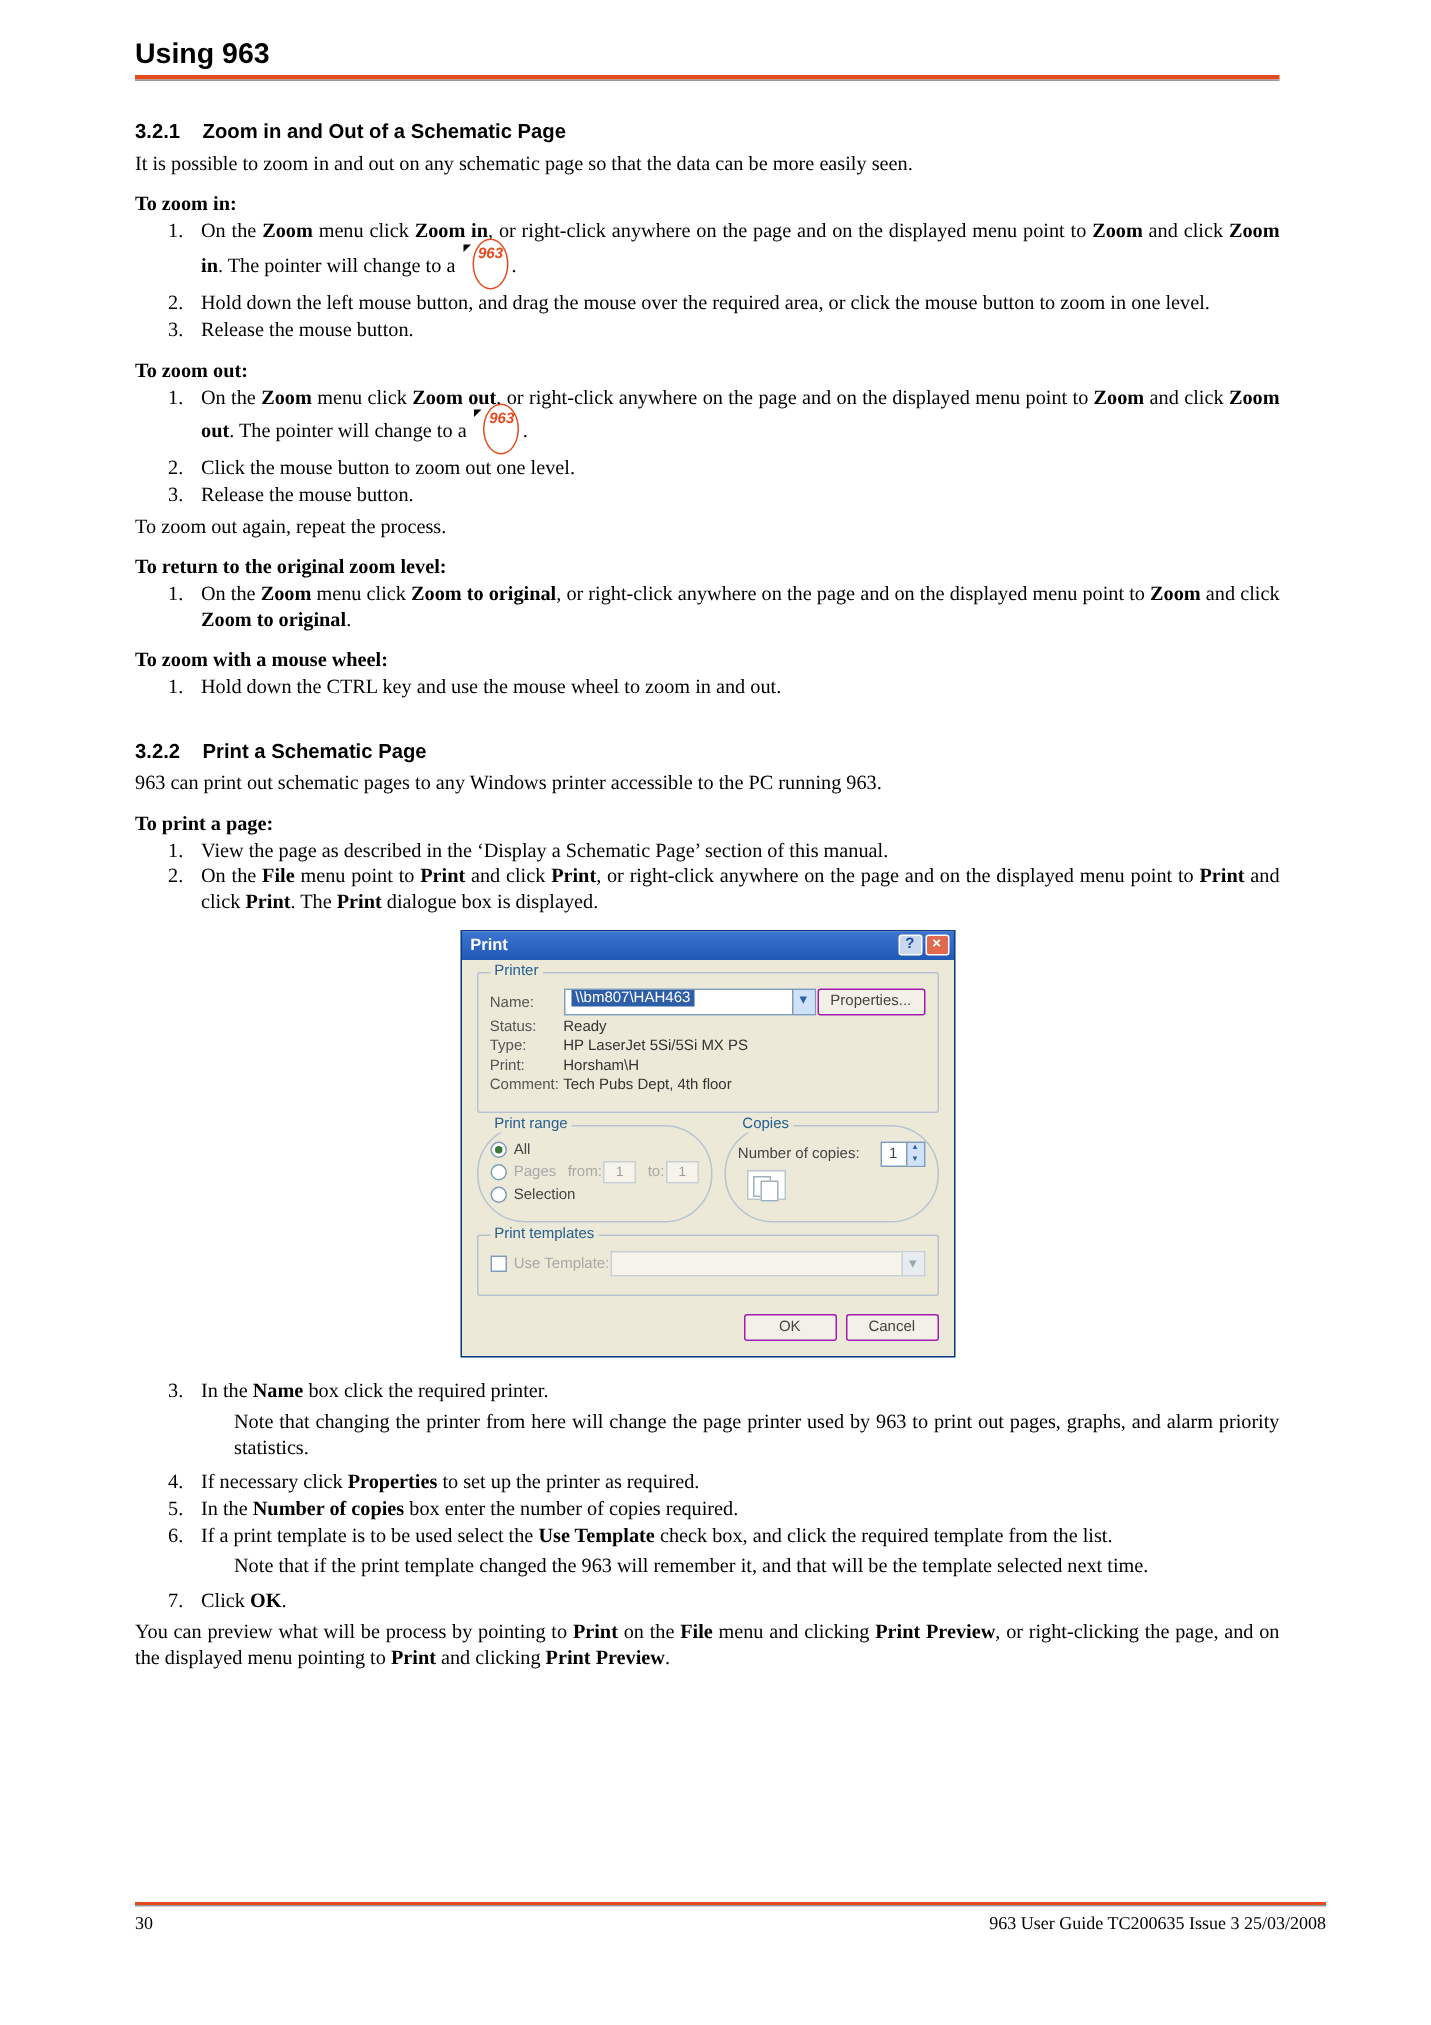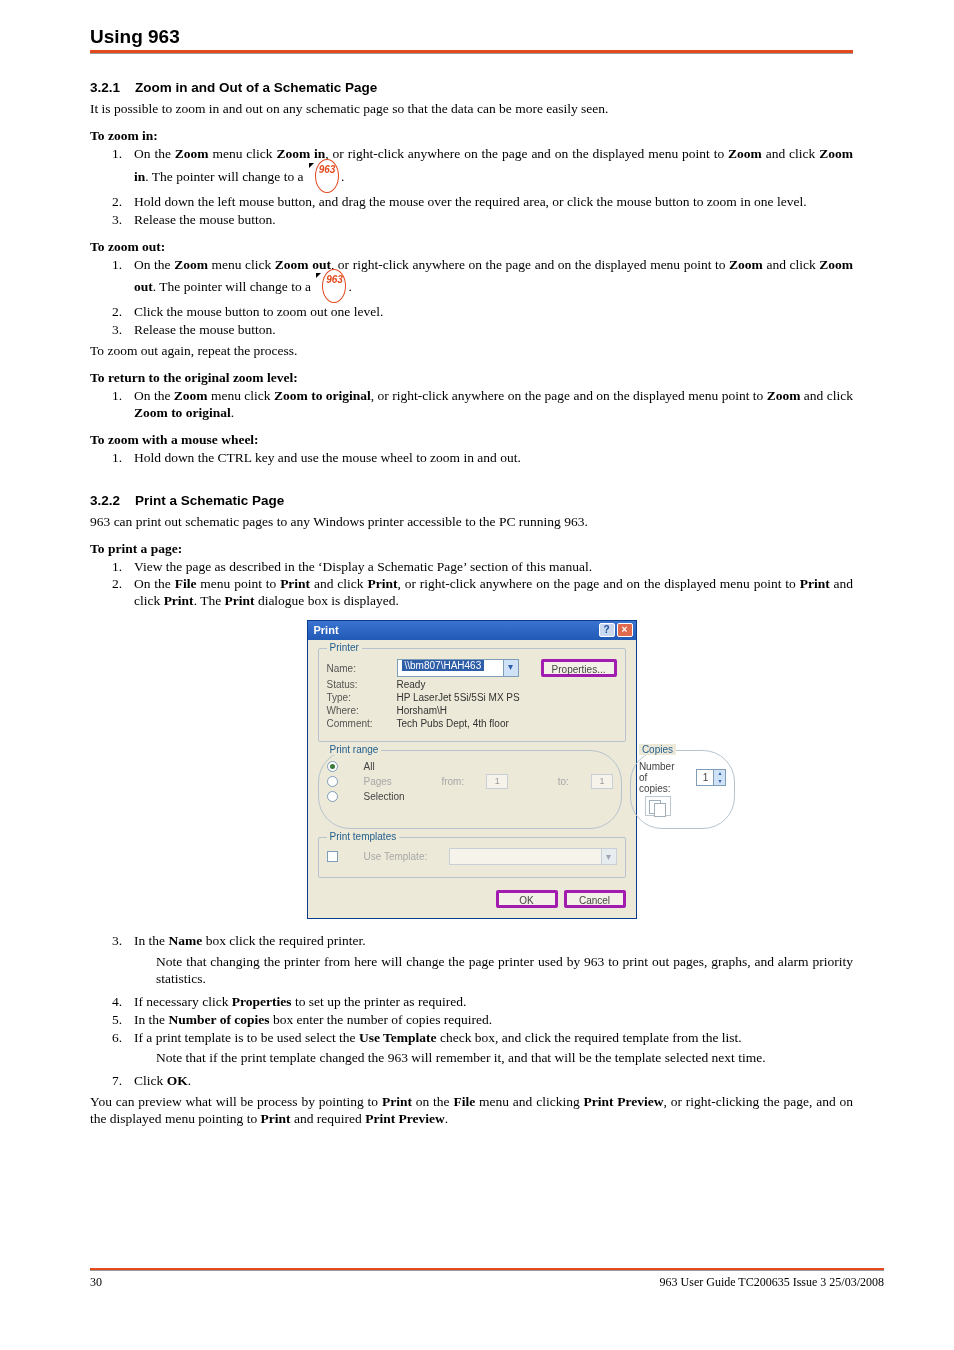--- a/index.html
+++ b/index.html
@@ -21,27 +21,27 @@
   .icon963 .circ { position: absolute; right: 0; bottom: 0; width: 24px; height: 34px; border: 1.5px solid #e34b1f; border-radius: 50%; background: #fff; font: italic bold 10px Arial; color: #e34b1f; text-align: center; line-height: 19px; }
   .dialog-wrap { display: flex; justify-content: center; margin: 10px 0 14px 0; }
   .dialog { width: 330px; font-family: Tahoma, Arial, sans-serif; font-size: 10px; color: #444; border: 1px solid #0a3a8a; background: #ece9d8; }
   .dlg-titlebar { display: flex; align-items: center; justify-content: space-between; background: linear-gradient(#3b73d1,#215ab5); color: #fff; padding: 2px 3px 3px 6px; font-weight: bold; font-size: 11px; }
   .dlg-titlebar .btns { display: flex; gap: 2px; }
   .dlg-titlebar .wbtn { width: 16px; height: 14px; border: 1px solid #fff; background: #c9d8ef; color: #1b4fa3; font-weight: bold; font-size: 10px; line-height: 12px; text-align: center; border-radius: 2px; }
   .dlg-titlebar .wbtn.close { background: #e06a4e; color: #fff; }
   .dlg-body { padding: 8px 10px 10px 10px; }
   .grp { border: 1px solid #b7c4cf; border-radius: 2px; padding: 8px 8px 10px 8px; margin-bottom: 8px; position: relative; }
   .grp > .legend { position: absolute; top: -7px; left: 8px; background: #ece9d8; padding: 0 3px; color: #26608f; font-size: 10px; }
-  .row { display: flex; align-items: center; gap: 22px; margin: 2px 0; }
+  .row { display: flex; align-items: center; gap: 1px; margin: 2px 0; }
   .lbl { width: 48px; color: #555; }
   .val { color: #333; }
   .sel { flex: 1; height: 18px; border: 1px solid #7e9db9; background: #fff; display: flex; align-items: flex-start; justify-content: space-between; padding: 0 0 0 4px; }
   .sel .selhl { background: #2f5ea8; color: #fff; padding: 0 3px; }
   .sel .dd { width: 15px; height: 16px; background: #cfe2f8; border-left: 1px solid #7e9db9; text-align: center; line-height: 14px; color: #2f5ea8; }
-  .btn { height: 18px; border: 3px solid #a21caf; background: #f3f1e7; padding: 0 8px; text-align: center; line-height: 16px; border-radius: 2px; }
+  .btn { height: 18px; border: 1px solid #a21caf; background: #f3f1e7; padding: 0 8px; text-align: center; line-height: 16px; border-radius: 2px; }
   .two-col { display: flex; gap: 8px; }
   .two-col .grp { flex: 1; border-radius: 32px; }
   .radio, .check { width: 11px; height: 11px; border: 1px solid #7e9db9; background: #fff; display: inline-block; vertical-align: middle; margin-right: 4px; }
   .radio { border-radius: 50%; position: relative; }
   .radio.on::after { content: ""; position: absolute; left: 2px; top: 2px; width: 5px; height: 5px; background: #3a7a38; border-radius: 50%; }
   .tiny-input { width: 22px; height: 15px; border: 1px solid #c7cfd7; background: #f5f3ea; display: inline-block; vertical-align: middle; font-size: 9px; text-align: center; line-height: 13px; color: #999; }
   .disabled { color: #a8a8a8; }
   .spin { width: 30px; height: 17px; border: 1px solid #7e9db9; background: #fff; display: inline-flex; }
   .spin .sv { flex: 1; text-align: center; line-height: 15px; }
   .spin .ud { width: 12px; display: flex; flex-direction: column; }
@@ -175,21 +175,21 @@
           </div>
           <div class="row">
               <span class="lbl">Status:</span>
               <span class="val">Ready</span>
             </div>
           <div class="row">
               <span class="lbl">Type:</span>
               <span class="val">HP LaserJet 5Si/5Si MX PS</span>
             </div>
           <div class="row">
-              <span class="lbl">Where:</span>
+              <span class="lbl">Print:</span>
               <span class="val">Horsham\H</span>
             </div>
           <div class="row">
               <span class="lbl">Comment:</span>
               <span class="val">Tech Pubs Dept, 4th floor</span>
             </div>
         </div>
         <div class="two-col">
           <div class="grp">
             <span class="legend">Print range</span>
@@ -263,21 +263,21 @@
   <p class="body italic" style="margin-left:66px">Note that if the print template changed the 963 will remember it, and that will be the template selected next time.</p>
 
   <ol class="num">
     <li>
         <span class="n">7.</span>
         <span class="t"><span>Click </span><b>OK</b><span>.</span></span>
       </li>
   </ol>
 
   <p class="body">
-    <span>You can preview what will be process by pointing to </span><b>Print</b><span> on the </span><b>File</b><span> menu and clicking </span><b>Print Preview</b><span>, or right-clicking the page, and on the displayed menu pointing to </span><b>Print</b><span> and required </span><b>Print Preview</b><span>.</span>
+    <span>You can preview what will be process by pointing to </span><b>Print</b><span> on the </span><b>File</b><span> menu and clicking </span><b>Print Preview</b><span>, or right-clicking the page, and on the displayed menu pointing to </span><b>Print</b><span> and clicking </span><b>Print Preview</b><span>.</span>
   </p>
 
   <div class="footer">
     <div class="foot-rule1"></div>
     <div class="foot-rule2"></div>
     <div class="foot-row">
       <span>30</span>
       <span>963 User Guide TC200635 Issue 3 25/03/2008</span>
     </div>
   </div>

